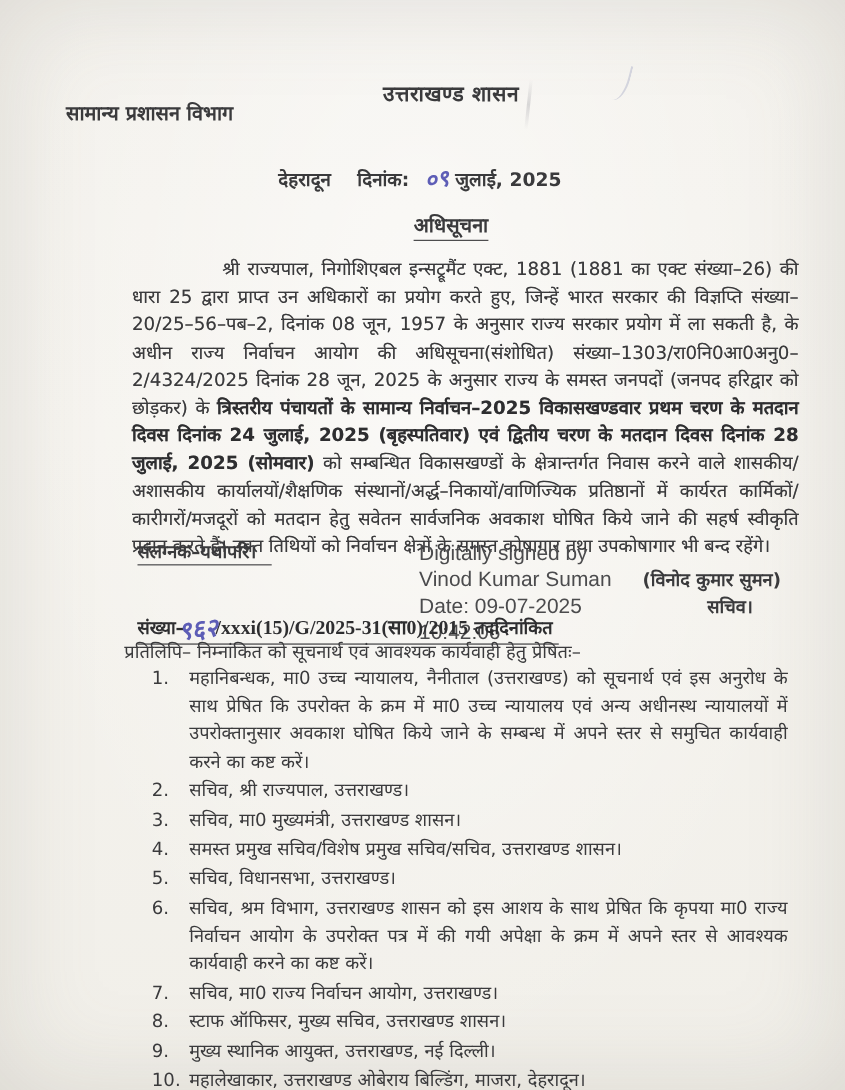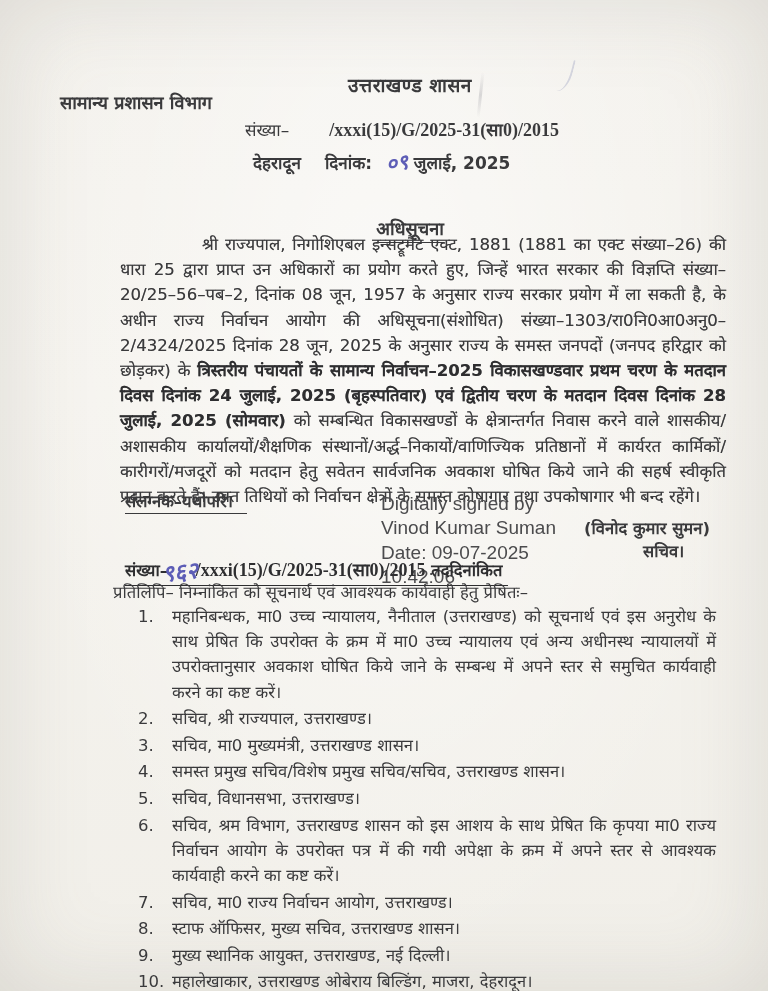--- a/index.html
+++ b/index.html
@@ -29,21 +29,21 @@
   .hdr-dept{position:absolute;left:60px;top:90px;width:700px;text-align:left;
     font-size:18px;font-weight:600;}
   .hdr-number{position:absolute;left:245px;top:117px;font-size:17px;white-space:nowrap;}
   .hdr-number .gap{display:inline-block;width:40px;}
   .hdr-number .val{font-size:18px;}
   .hdr-date{position:absolute;left:253px;top:147px;font-size:17px;font-weight:600;white-space:nowrap;}
   .hdr-date .sp1{display:inline-block;width:24px;}
   .hdr-date .sp2{display:inline-block;width:8px;}
   .hdr-date .hand{font-size:21px;margin:0 6px;position:relative;top:1px;}
   
-  .title{position:absolute;left:60px;top:192px;width:700px;text-align:center;margin-top:24px;}
+  .title{position:absolute;left:60px;top:192px;width:700px;text-align:center;}
   .title span{font-size:18px;font-weight:600;border-bottom:1.6px solid #3a3a3c;
     padding-bottom:2px;display:inline-block;}
   
   .body-para{
     position:absolute;left:116px;top:228px;width:606px;margin:4px;
     font-size:16.6px;line-height:25.2px;text-align:justify;text-indent:82px;
     text-shadow:0 0 .5px rgba(58,58,60,.55);
   }
   .body-para .b{font-weight:700;color:#2e2e30;}
   
@@ -81,23 +81,20 @@
 <body>
 
 <div class="page">
 
   <div class="artifact1"></div>
   <div class="artifact2"></div>
 
   <div class="hdr-org dev">उत्तराखण्ड शासन</div>
   <div class="hdr-dept dev">सामान्य प्रशासन विभाग</div>
 
-  <div class="hdr-number">
-    <span class="dev">संख्या–</span><span class="gap"></span><span class="serifb val">/xxxi(15)/G/2025-31(सा0)/2015</span>
-  </div>
 
   <div class="hdr-date">
     <span class="dev">देहरादून</span><span class="sp1"></span><span class="dev">दिनांक:</span><span class="sp2"></span><span class="hand">०९</span><span class="dev">जुलाई, 2025</span>
   </div>
 
   <div class="title">
     <span>अधिसूचना</span>
   </div>
 
   <p class="body-para"><span>श्री राज्यपाल, निगोशिएबल इन्सट्रूमैंट एक्ट, 1881 (1881 का एक्ट संख्या–26) की धारा 25 द्वारा प्राप्त उन अधिकारों का प्रयोग करते हुए, जिन्हें भारत सरकार की विज्ञप्ति संख्या–20/25–56–पब–2, दिनांक 08 जून, 1957 के अनुसार राज्य सरकार प्रयोग में ला सकती है, के अधीन राज्य निर्वाचन आयोग की अधिसूचना(संशोधित) संख्या–1303/रा0नि0आ0अनु0–2/4324/2025 दिनांक 28 जून, 2025 के अनुसार राज्य के समस्त जनपदों (जनपद हरिद्वार को छोड़कर) के </span><span class="b">त्रिस्तरीय पंचायतों के सामान्य निर्वाचन–2025 विकासखण्डवार प्रथम चरण के मतदान दिवस दिनांक 24 जुलाई, 2025 (बृहस्पतिवार) एवं द्वितीय चरण के मतदान दिवस दिनांक 28 जुलाई, 2025 (सोमवार)</span><span> को सम्बन्धित विकासखण्डों के क्षेत्रान्तर्गत निवास करने वाले शासकीय/अशासकीय कार्यालयों/शैक्षणिक संस्थानों/अर्द्ध–निकायों/वाणिज्यिक प्रतिष्ठानों में कार्यरत कार्मिकों/कारीगरों/मजदूरों को मतदान हेतु सवेतन सार्वजनिक अवकाश घोषित किये जाने की सहर्ष स्वीकृति प्रदान करते हैं। उक्त तिथियों को निर्वाचन क्षेत्रों के समस्त कोषागार तथा उपकोषागार भी बन्द रहेंगे।</span></p>

